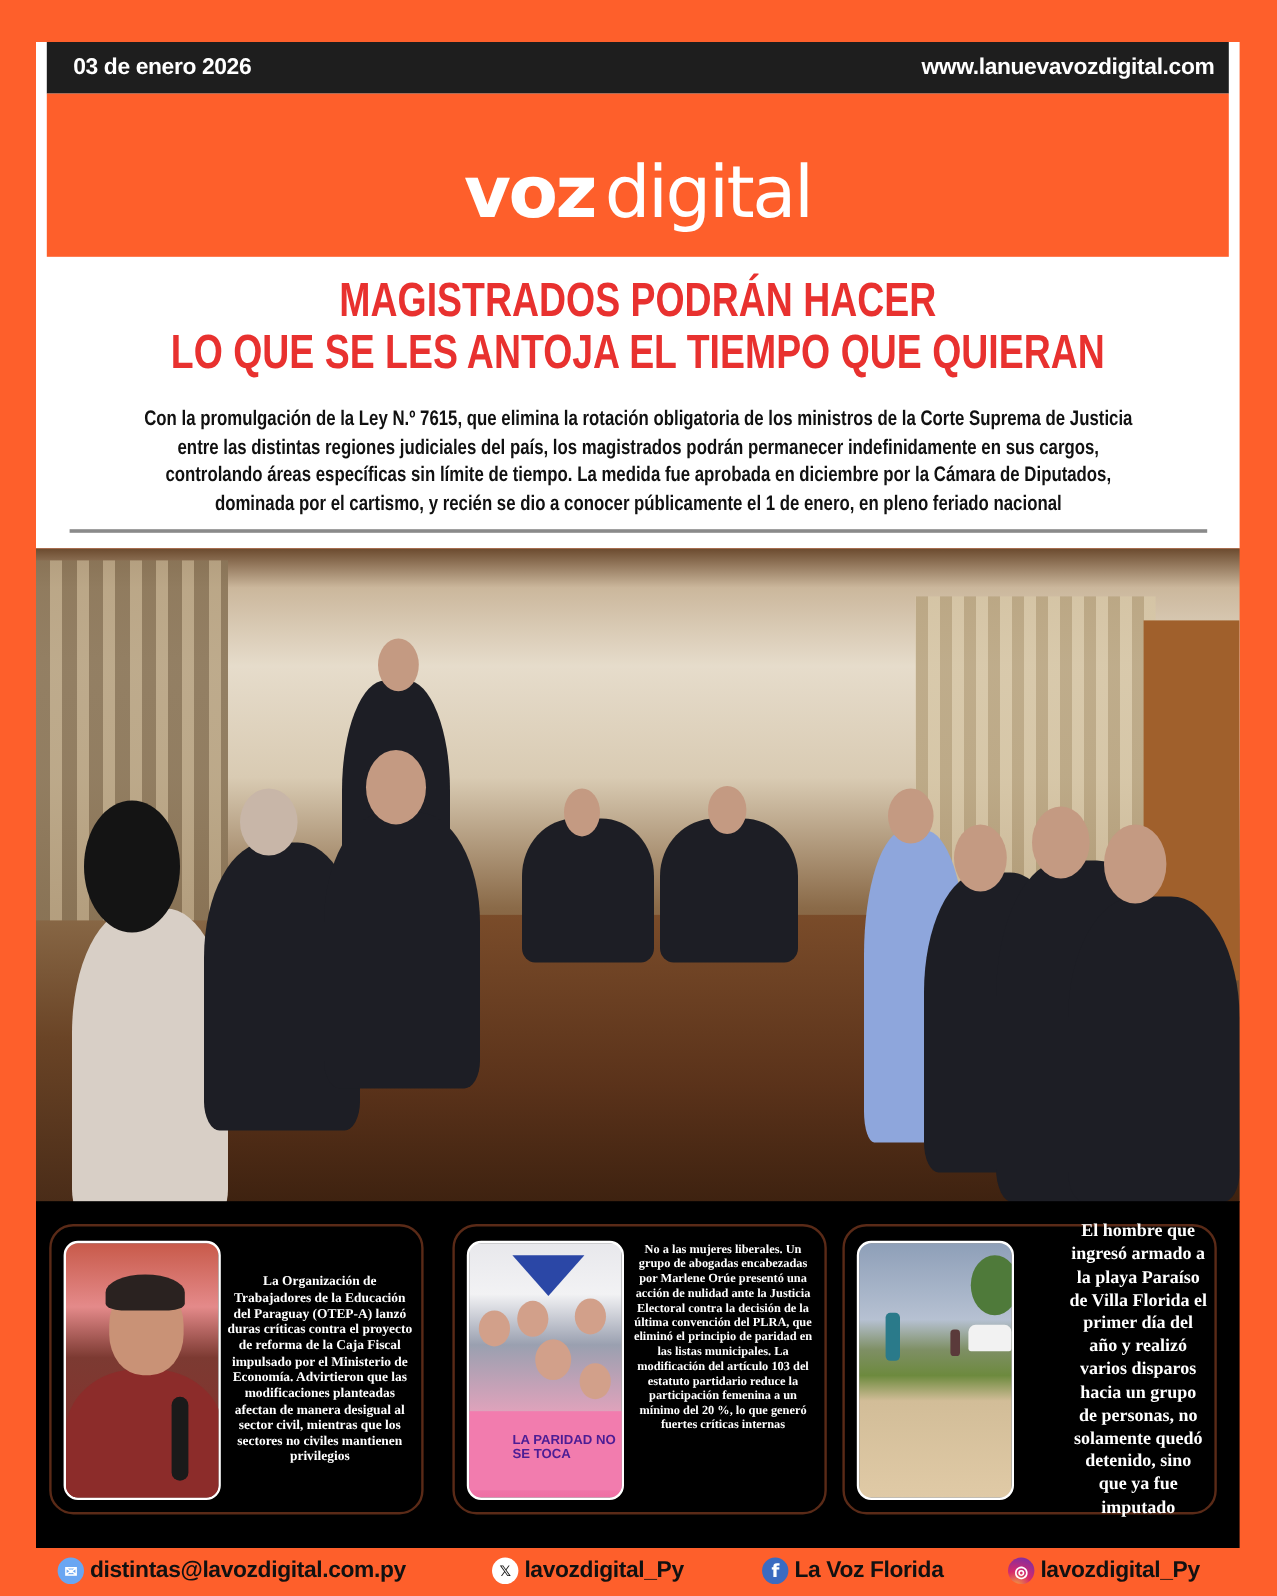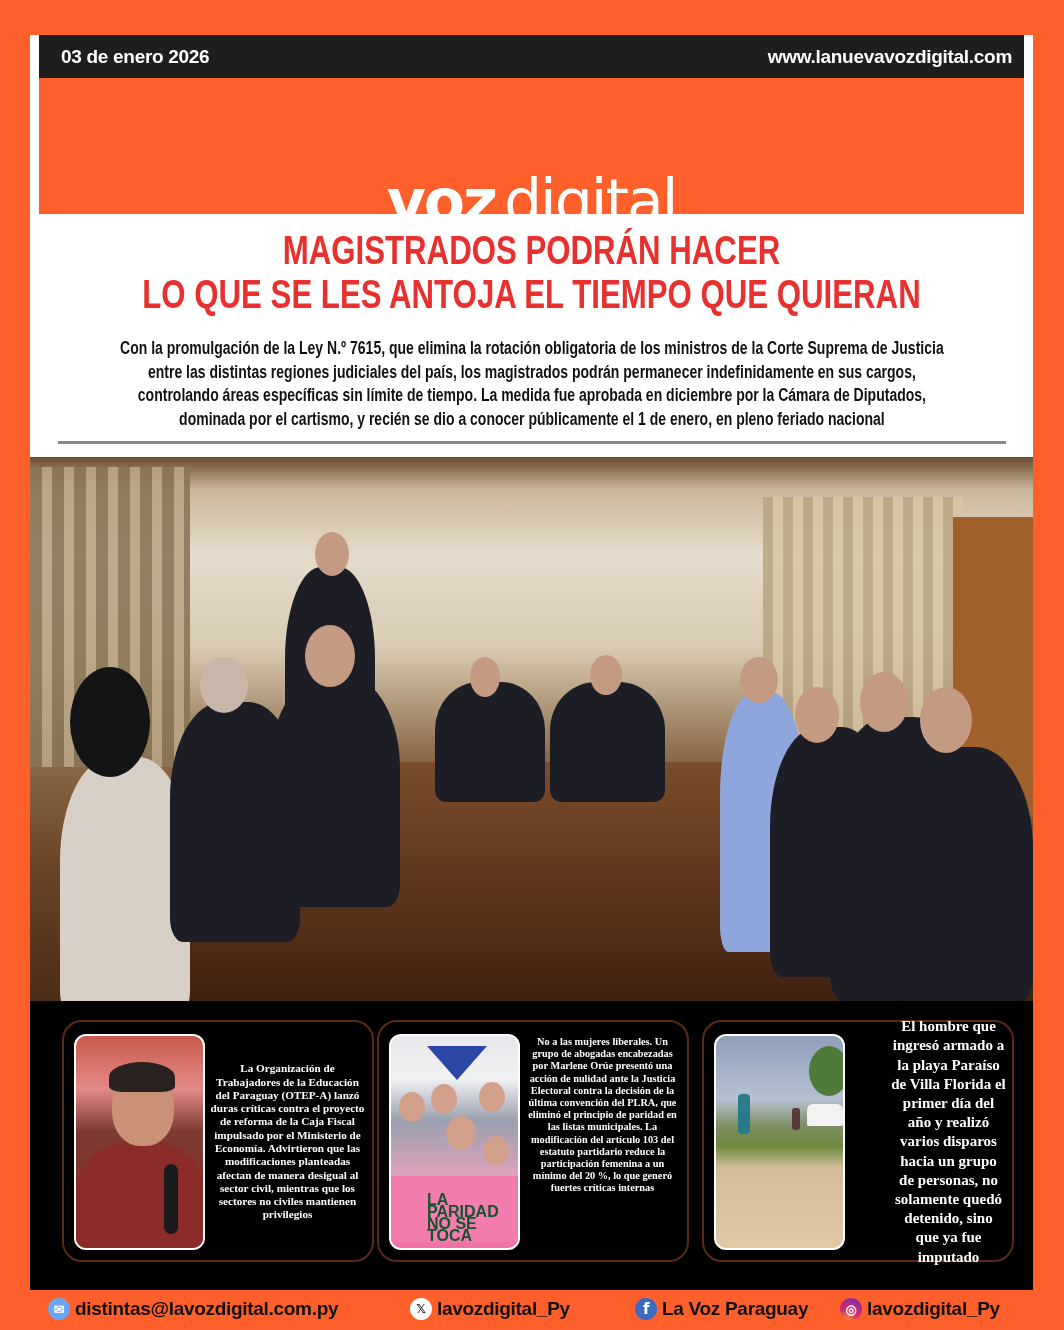--- a/index.html
+++ b/index.html
@@ -7,21 +7,21 @@
   body { background: #fe5f2b; position: relative; font-family: "Liberation Sans", sans-serif; }
 
   .page-white { position: absolute; left: 30px; top: 35px; width: 1003px; height: 422px; background: #ffffff; }
 
   .topbar { position: absolute; left: 39px; top: 35px; width: 985px; height: 43px; background: #1e1e1e;
             display: flex; justify-content: space-between; align-items: center; padding: 0 12px 0 22px; }
   .topbar span { color: #ffffff; font-family: "Liberation Sans", sans-serif; font-weight: bold; font-size: 19px; letter-spacing: -0.3px; }
 
   .masthead { position: absolute; left: 39px; top: 78px; width: 985px; height: 136px; background: #fe5f2b; text-align: center; color: #fff; }
   .masthead .line1 { position: absolute; left: 0; right: 0; top: 6px; font-family: "DejaVu Sans", sans-serif; font-size: 40px; font-weight: normal; letter-spacing: 0.5px; }
-  .masthead .line2 { position: absolute; left: 0; right: 0; top: 48px; font-family: "DejaVu Sans", sans-serif; font-size: 60px; font-weight: bold; letter-spacing: -2px; margin-top: 40px; }
+  .masthead .line2 { position: absolute; left: 0; right: 0; top: 48px; font-family: "DejaVu Sans", sans-serif; font-size: 60px; font-weight: bold; letter-spacing: -2px; }
   .masthead .line2 .voz { font-weight: bold; margin-right: 8px; }
   .masthead .line2 .dig { font-weight: normal; }
 
   .headline { position: absolute; left: 30px; top: 228px; width: 1003px; text-align: center; color: #e8312f;
               font-family: "Liberation Sans", sans-serif; font-weight: bold; font-size: 40px; line-height: 44px;
               transform: scaleX(0.78); transform-origin: center top; letter-spacing: 0px; }
   .deck { position: absolute; left: 30px; top: 337px; width: 1003px; text-align: center; color: #111;
           font-family: "Liberation Sans", sans-serif; font-weight: bold; font-size: 17.5px; line-height: 23.5px;
           transform: scaleX(0.8); transform-origin: center top; }
   .deck-inner { width: 1240px; margin-left: -118px; }
@@ -38,35 +38,35 @@
           background: linear-gradient(180deg, #7a4c2a 0%, #5a321a 60%, #3e2210 100%);
           clip-path: polygon(28% 0, 82% 0, 100% 55%, 100% 100%, 0 100%, 0 45%); }
   .hero .person { position: absolute; border-radius: 40% 40% 10% 10%; background: #1d1e25; }
   .hero .head { position: absolute; border-radius: 50%; background: #c49a82; }
 
   .bottom-panel { position: absolute; left: 30px; top: 1001px; width: 1003px; height: 289px; background: #000; }
   .card { position: absolute; top: 1020px; width: 312px; height: 242px; border: 2px solid #5a2a17; border-radius: 20px; background: #000; }
   .card .photo { position: absolute; left: 10px; top: 12px; width: 131px; height: 216px; border: 2px solid #fff; border-radius: 12px; overflow: hidden; }
   .card .text { position: absolute; left: 145px; right: 6px; top: 10px; bottom: 8px; display: flex; align-items: center; justify-content: center;
                 text-align: center; color: #fff; font-family: "Liberation Serif", serif; font-weight: bold; }
-  .c1 { left: 62px; padding-left: 33px; } .c2 { left: 377px; } .c3 { left: 702px; }
+  .c1 { left: 41px; padding-left: 33px; } .c2 { left: 377px; } .c3 { left: 702px; }
   .c1 .text { font-size: 11.2px; line-height: 13.3px; }
   .c2 .text { font-size: 10.3px; line-height: 12.2px; top: 14px; align-items: flex-start; }
   .c3 .text { font-size: 15px; line-height: 19.2px; margin-left: 42px; }
 
   .ph1 { background: linear-gradient(180deg, #c85a4a 0%, #e48a8a 25%, #7c3a32 45%, #8a2e2a 100%); }
   .ph1 .face { position: absolute; left: 36px; top: 34px; width: 62px; height: 76px; border-radius: 45%; background: #c99276; }
   .ph1 .hair { position: absolute; left: 33px; top: 26px; width: 66px; height: 30px; border-radius: 50% 50% 20% 20%; background: #2a2220; }
   .ph1 .shirt { position: absolute; left: 0; top: 105px; width: 131px; height: 115px; border-radius: 45% 45% 0 0; background: #8c2c2a; }
   .ph1 .mic { position: absolute; left: 88px; top: 128px; width: 14px; height: 70px; border-radius: 7px; background: #1a1a1a; }
 
   .ph2 { background: linear-gradient(180deg, #e8e8ec 0%, #f2f2f4 20%, #9aa0b0 40%, #e9a3bd 70%, #f06fa5 100%); }
   .ph2 .tri { position: absolute; left: 36px; top: 10px; width: 0; height: 0; border-left: 30px solid transparent; border-right: 30px solid transparent; border-top: 34px solid #2b47a6; }
   .ph2 .banner { position: absolute; left: 0; top: 140px; width: 131px; height: 66px; background: #f27cae; }
-  .ph2 .banner span { position: absolute; left: 36px; top: 18px; color: #14532d; font-family: "Liberation Sans", sans-serif; font-weight: bold; font-size: 16px; line-height: 12px; }
+  .ph2 .banner span { position: absolute; left: 36px; top: 18px; color: #4c1d95; font-family: "Liberation Sans", sans-serif; font-weight: bold; font-size: 11px; line-height: 12px; }
   .ph2 .f { position: absolute; width: 26px; height: 30px; border-radius: 50%; background: #d2a08a; }
 
   .ph3 { background: linear-gradient(180deg, #8e9fb8 0%, #b6c1d2 30%, #7e8f64 42%, #6d8a3e 52%, #d2bd98 62%, #e0caa6 100%); }
   .ph3 .car { position: absolute; right: 0; top: 68px; width: 36px; height: 22px; border-radius: 6px 6px 2px 2px; background: #f2f2f2; }
   .ph3 .tree { position: absolute; right: -6px; top: 10px; width: 40px; height: 50px; border-radius: 50%; background: #4f7a3a; }
   .ph3 .man { position: absolute; left: 22px; top: 58px; width: 12px; height: 40px; background: #2a7a8a; border-radius: 4px; }
   .ph3 .man2 { position: absolute; left: 76px; top: 72px; width: 8px; height: 22px; background: #5a3a3a; border-radius: 3px; }
 
   .footer { position: absolute; left: 30px; top: 1290px; width: 1003px; height: 40px; display: flex; align-items: center; }
   .f-item { position: absolute; top: 8px; display: flex; align-items: center; gap: 5px; color: #111;
@@ -181,19 +181,19 @@
   <div class="f-item" style="left:18px;">
     <span class="f-icon ic-mail">✉</span>
     <span>distintas@lavozdigital.com.py</span>
   </div>
   <div class="f-item" style="left:380px;">
     <span class="f-icon ic-x">𝕏</span>
     <span>lavozdigital_Py</span>
   </div>
   <div class="f-item" style="left:605px;">
     <span class="f-icon ic-fb">f</span>
-    <span>La Voz Paraguay</span>
+    <span>La Voz Florida</span>
   </div>
   <div class="f-item" style="left:810px;">
     <span class="f-icon ic-ig">◎</span>
     <span>lavozdigital_Py</span>
   </div>
 </div>
 
 </body></html>

